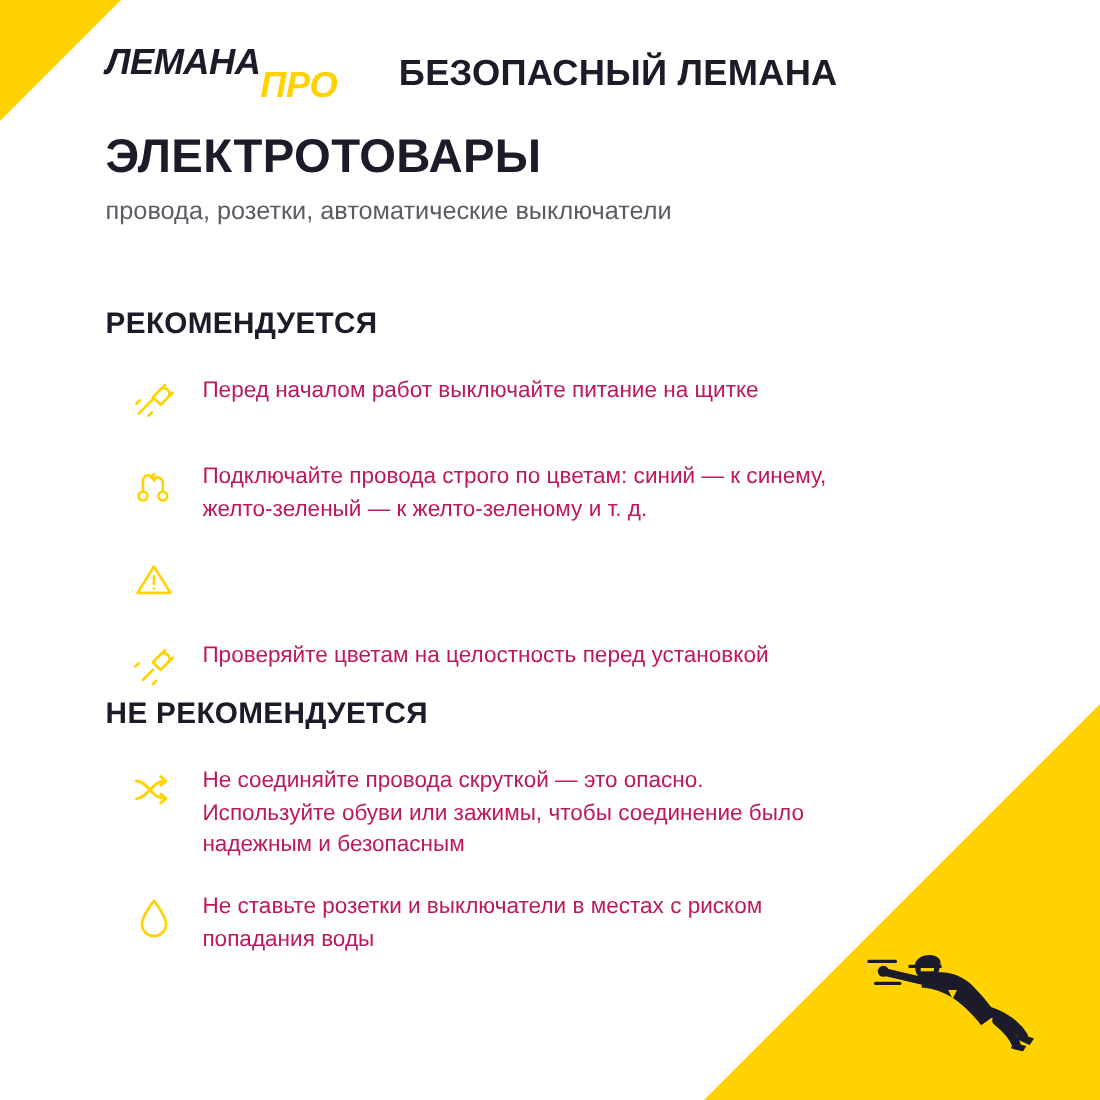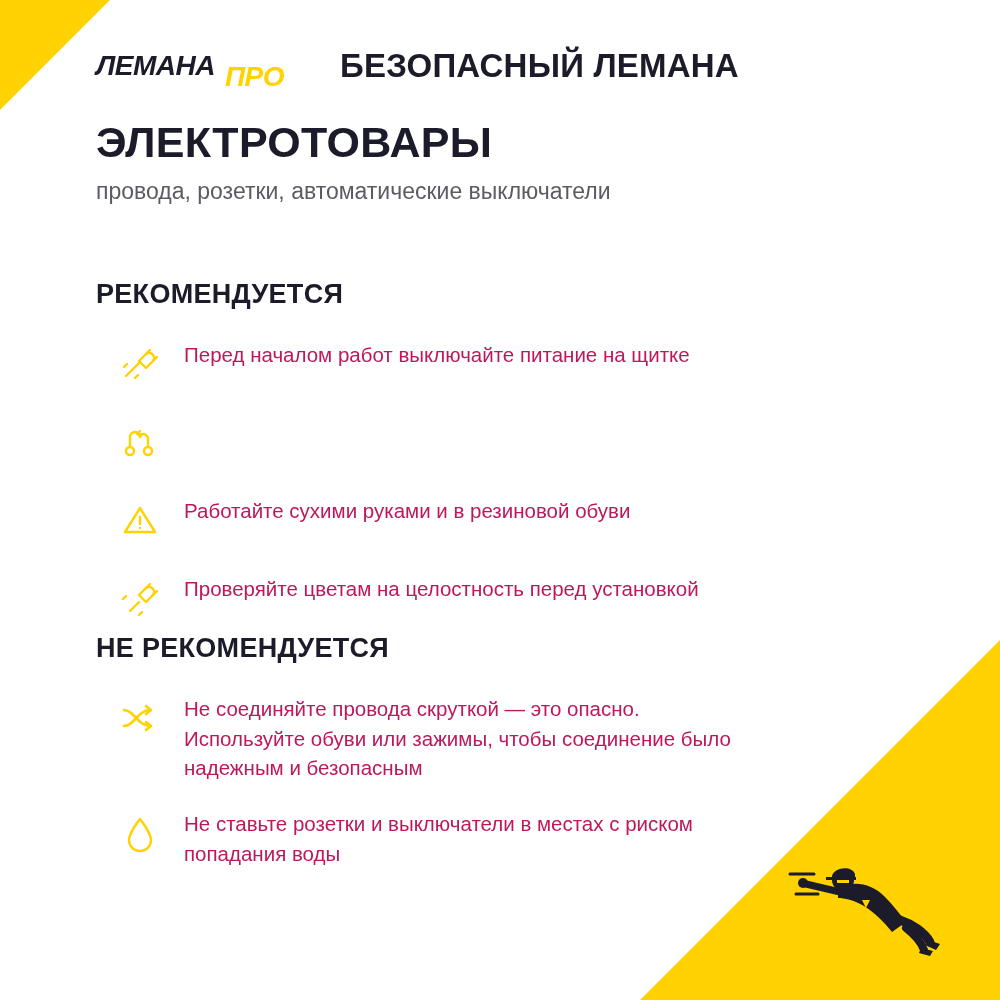--- a/index.html
+++ b/index.html
@@ -41,25 +41,24 @@
     top: 38px;
     left: 96px;
     right: 60px;
     height: 56px;
     display: flex;
     align-items: center;
     gap: 56px;
   }
   .logo {
     display: flex;
-    align-items: center;
-    gap: 10px;
+    align-items: flex-start;
     font-style: italic;
     font-weight: bold;
-    font-size: 28px;
+    font-size: 33px;
     letter-spacing: -0.5px;
   }
   .logo .lemana {
     color: #1b1b29;
   }
   .logo .pro {
     color: #FFD200;
     margin-top: 21px;
   }
   .header-title {
@@ -176,31 +175,32 @@
   <div class="item">
     <div class="item-icon">
       <svg width="48" height="48" viewBox="0 0 48 48" fill="none" stroke="#FFD200" stroke-width="2.4" stroke-linecap="round" stroke-linejoin="round">
         <circle cx="14" cy="33" r="4"></circle>
         <circle cx="32" cy="33" r="4"></circle>
         <path d="M14 29 V19 a5 5 0 0 1 10 0"></path>
         <path d="M32 29 V21 a5 5 0 0 0 -8 -4"></path>
         <path d="M24 13 l-3 3 l4 2"></path>
       </svg>
     </div>
+    <div class="item-text">Подключайте провода строго по цветам: синий — к синему,
+желто-зеленый — к желто-зеленому и т. д.</div>
   </div>
 
   <div class="item">
     <div class="item-icon">
       <svg width="48" height="48" viewBox="0 0 48 48" fill="none" stroke="#FFD200" stroke-width="2.4" stroke-linecap="round" stroke-linejoin="round">
         <path d="M24 12 L39 36 H9 Z"></path>
         <path d="M24 21 V28"></path>
         <circle cx="24" cy="32" r="1.2" fill="#FFD200" stroke="none"></circle>
       </svg>
     </div>
-    <div class="item-text">Работайте сухими руками и в резиновой обуви</div>
   </div>
 
   <div class="item">
     <div class="item-icon">
       <svg width="48" height="48" viewBox="0 0 48 48" fill="none" stroke="#FFD200" stroke-width="2.4" stroke-linecap="round" stroke-linejoin="round">
         <path d="M23 21 l7 -7 a5 5 0 0 1 7 7 l-7 7 z"></path>
         <path d="M30 14 l4 -4"></path>
         <path d="M37 21 l4 -4"></path>
         <path d="M23 28 l-9 9"></path>
         <path d="M10 22 l-3 3"></path>

